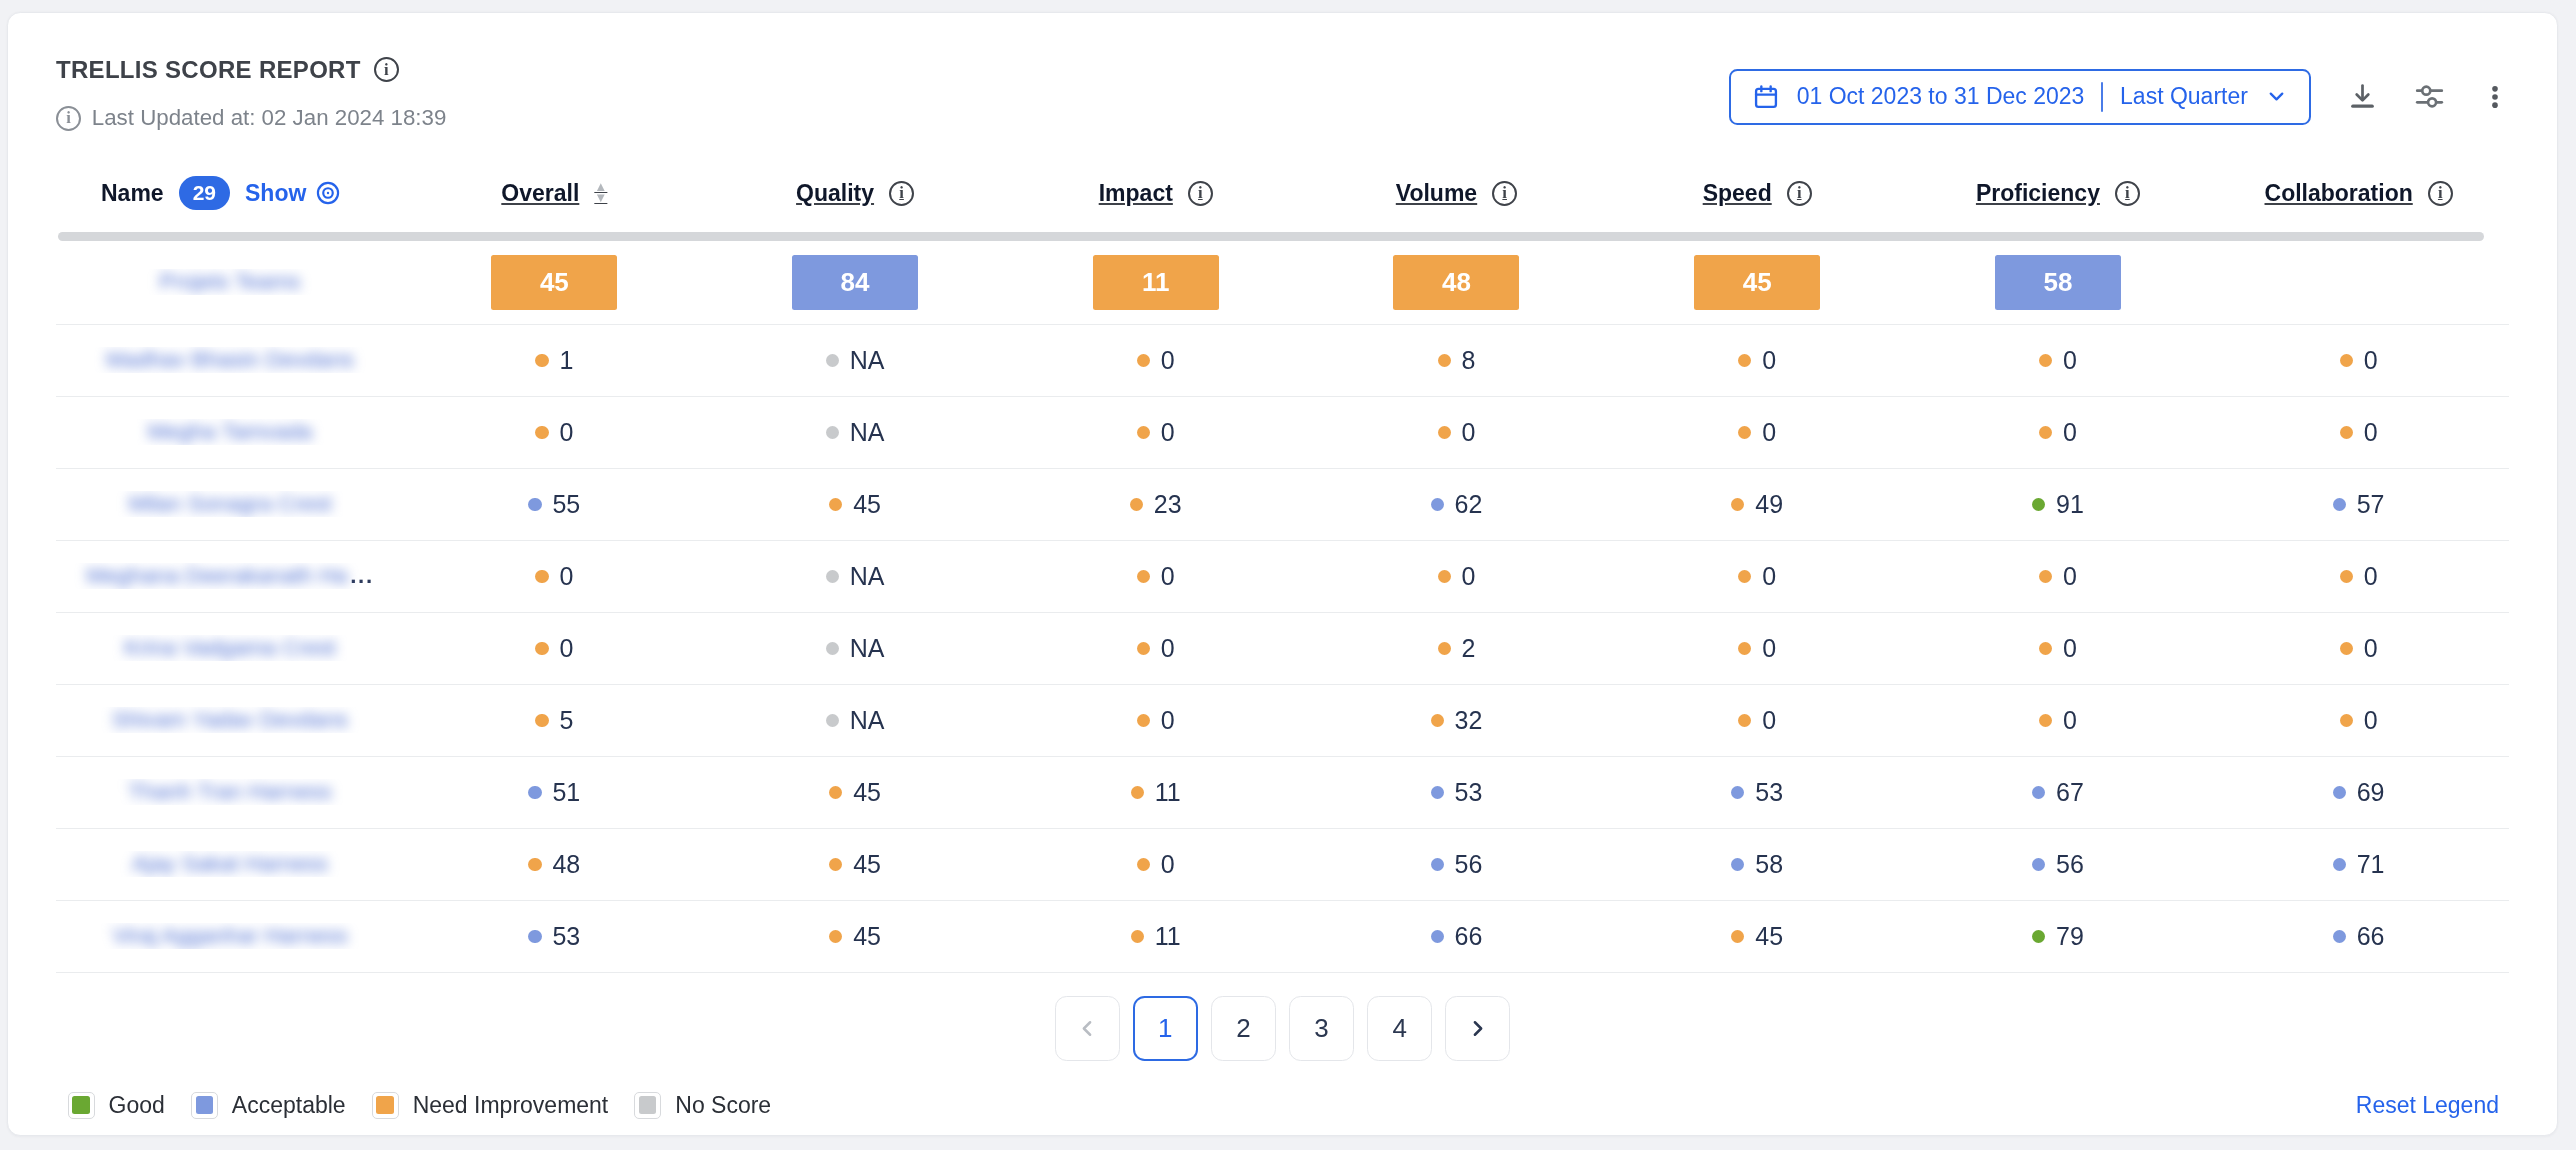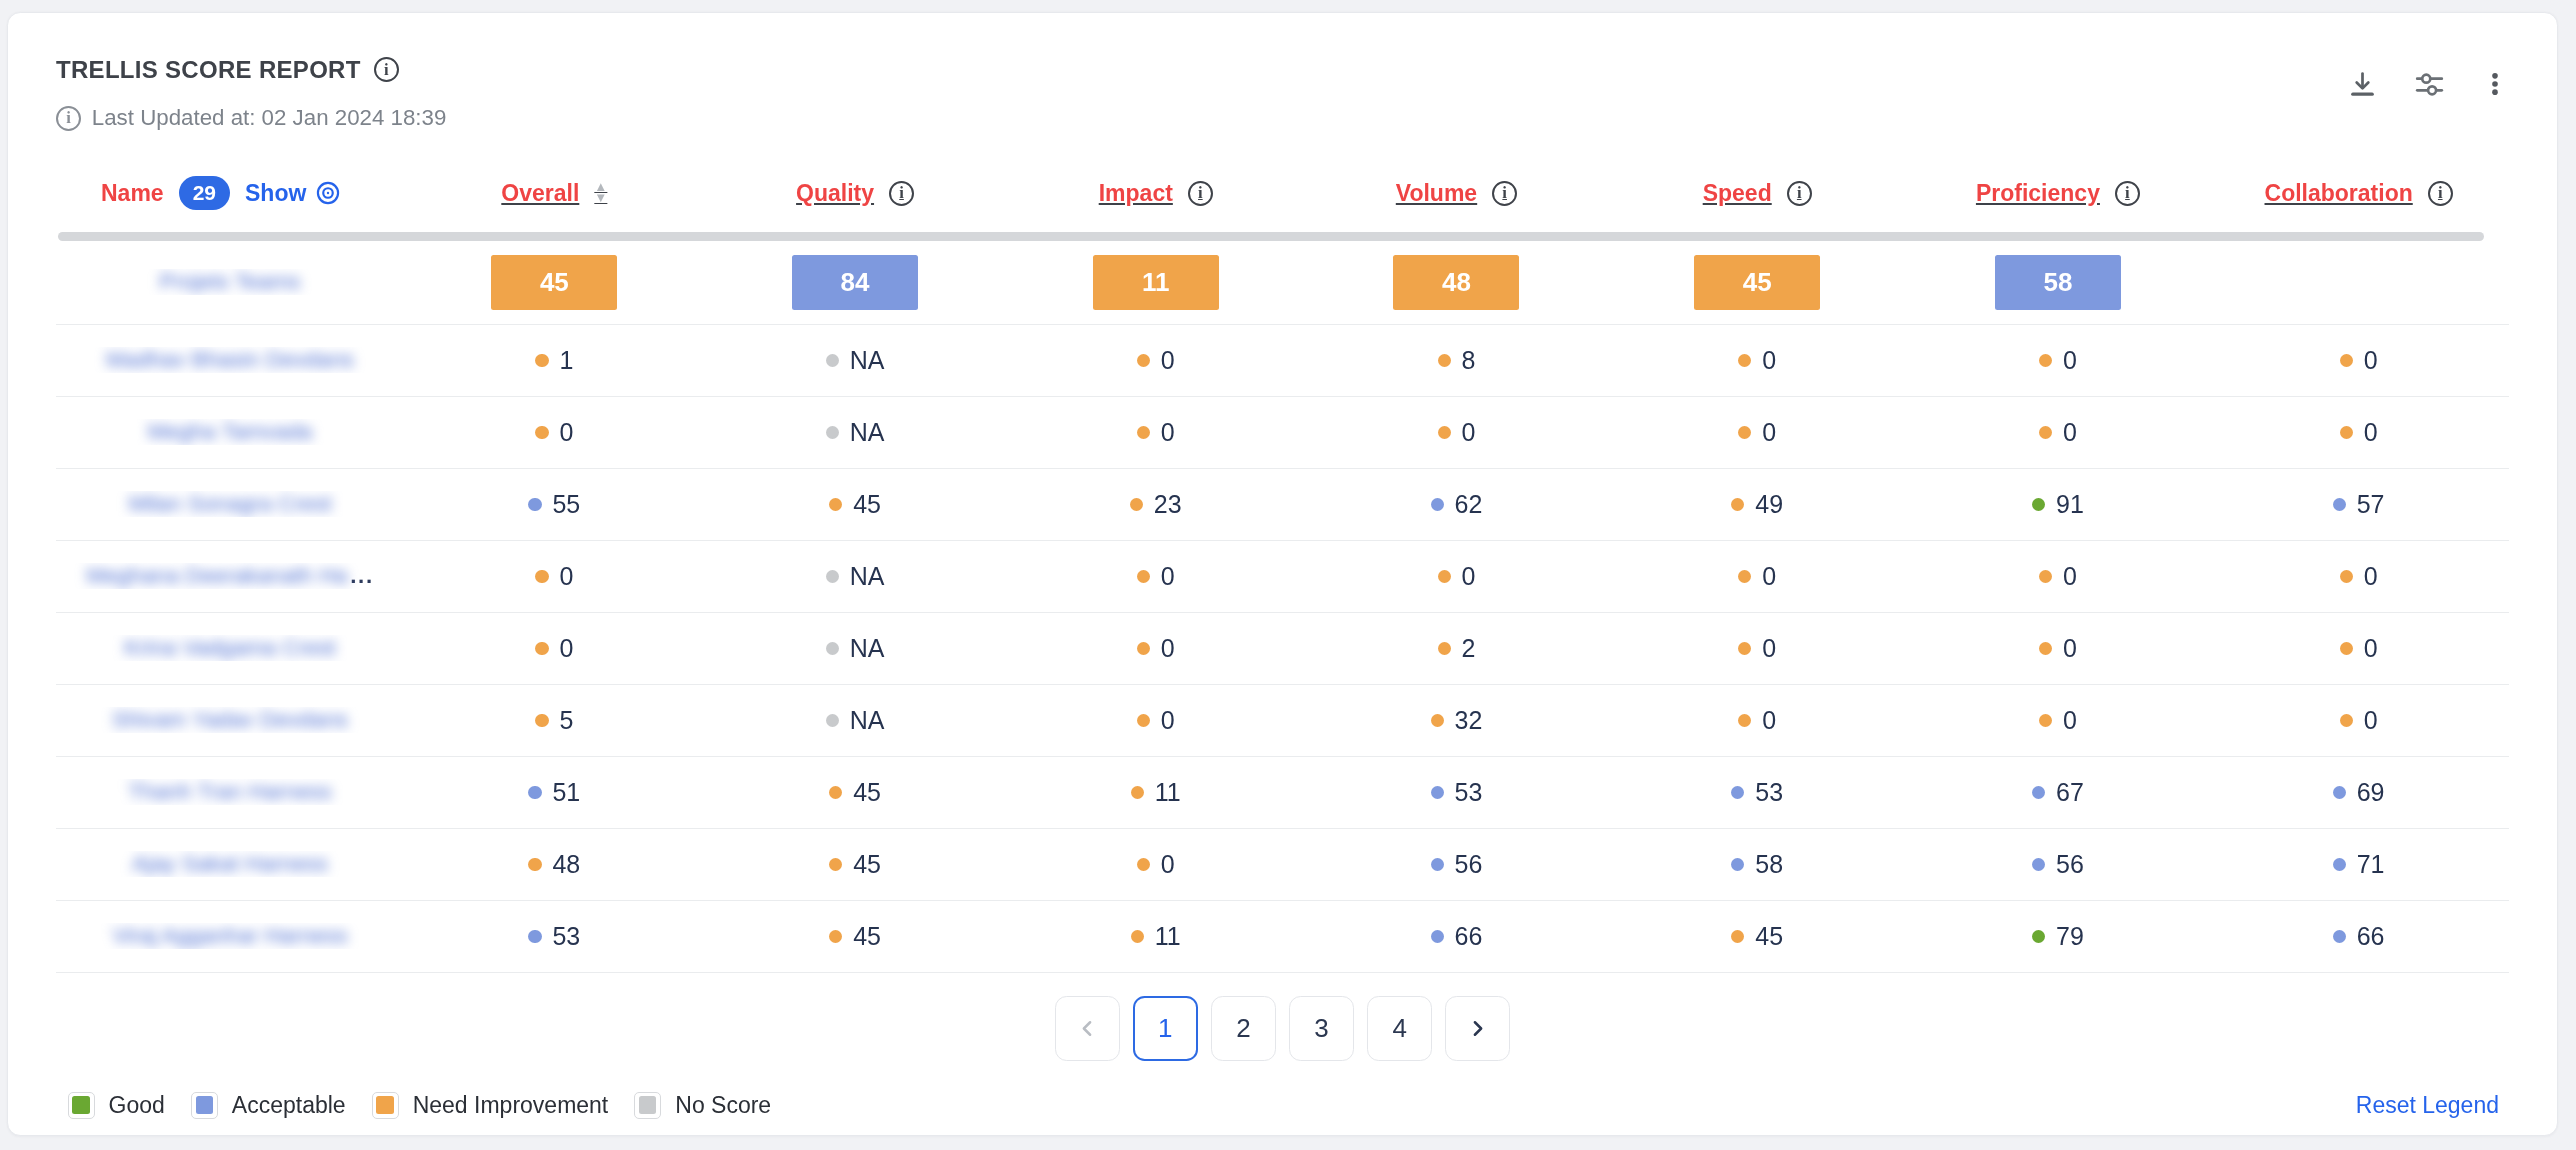--- a/index.html
+++ b/index.html
@@ -28,21 +28,21 @@
   .controls { display:flex; align-items:center; gap:36px; margin-top:13.2px; }
   .date-btn { display:flex; align-items:center; gap:16.6px; height:56px; padding:0 21.5px;
     border:2.5px solid #2e6be4; border-radius:8.3px; background:#fff;
     color:#2563eb; font-size:23px; font-weight:500; cursor:pointer; }
   .date-sep { width:2.5px; height:30px; background:#4a7ce8; border-radius:1.7px; }
   .icon-btn { background:none; border:none; cursor:pointer; display:flex; align-items:center; color:#5c6166; }
 
   
   .thead { display:grid; grid-template-columns:348px repeat(7,1fr); align-items:center; margin-top:45px; }
   .name-head { display:flex; align-items:center; gap:15px; padding-left:45px; }
-  .head-label { font-size:23px; font-weight:700; color:#ef4444;text-align:right; }
+  .head-label { font-size:23px; font-weight:700; color:#0f172a;text-align:right; }
   .count-pill { background:#2e6ae4; color:#fff; border-radius:827px; padding:5px 14px; font-size:21px; font-weight:600; }
   .show-link { display:flex; align-items:center; gap:8.3px; color:#2563eb; font-size:23px; font-weight:700; cursor:pointer; }
   .col-head { display:flex; justify-content:center; align-items:center; gap:15px; font-size:23px; font-weight:700; color:#3e4249;text-decoration:underline; }
   .sort-icon { display:inline-flex; flex-direction:column; color:#b4b8bd; font-size:13.2px; line-height:10.8px; cursor:pointer; }
 
   .scroll-bar { height:9px; background:#d5d7da; border-radius:5px; margin:21.5px 25px 0 1.7px; }
 
   .row { display:grid; grid-template-columns:348px repeat(7,1fr); align-items:center; border-bottom:1.7px solid #eaecee; }
   .row.summary { height:84px; }
   .row.normal { height:72px; }
@@ -82,20 +82,38 @@
         <span>TRELLIS SCORE REPORT</span>
         <span class="info-icon dark">i</span>
       </div>
       <div class="updated-row">
         <span class="info-icon gray">i</span>
         <span>Last Updated at: 02 Jan 2024 18:39</span>
       </div>
     </div>
 
     <div class="controls">
+      <button class="date-btn">
+        <span style="display:flex;">
+          <svg width="28" height="28" viewBox="0 0 24 24" fill="none" stroke="#2563eb" stroke-width="2" stroke-linecap="round">
+            <rect x="3.5" y="5" width="17" height="15.5" rx="2"></rect>
+            <line x1="3.5" y1="10" x2="20.5" y2="10"></line>
+            <line x1="8" y1="3" x2="8" y2="7"></line>
+            <line x1="16" y1="3" x2="16" y2="7"></line>
+          </svg>
+        </span>
+        <span>01 Oct 2023 to 31 Dec 2023</span>
+        <span class="date-sep"></span>
+        <span>Last Quarter</span>
+        <span style="display:flex;">
+          <svg width="23" height="23" viewBox="0 0 24 24" fill="none" stroke="#2563eb" stroke-width="2.4" stroke-linecap="round" stroke-linejoin="round">
+            <polyline points="6,9 12,15 18,9"></polyline>
+          </svg>
+        </span>
+      </button>
 
       <button class="icon-btn">
         <svg width="31" height="31" viewBox="0 0 24 24" fill="none" stroke="#5c6166" stroke-width="2.1" stroke-linecap="round" stroke-linejoin="round">
           <line x1="12" y1="3.5" x2="12" y2="14.5"></line>
           <polyline points="7.5,10.5 12,15 16.5,10.5"></polyline>
           <line x1="4.5" y1="19.5" x2="19.5" y2="19.5" stroke-width="2.6"></line>
         </svg>
       </button>
 
       <button class="icon-btn">

